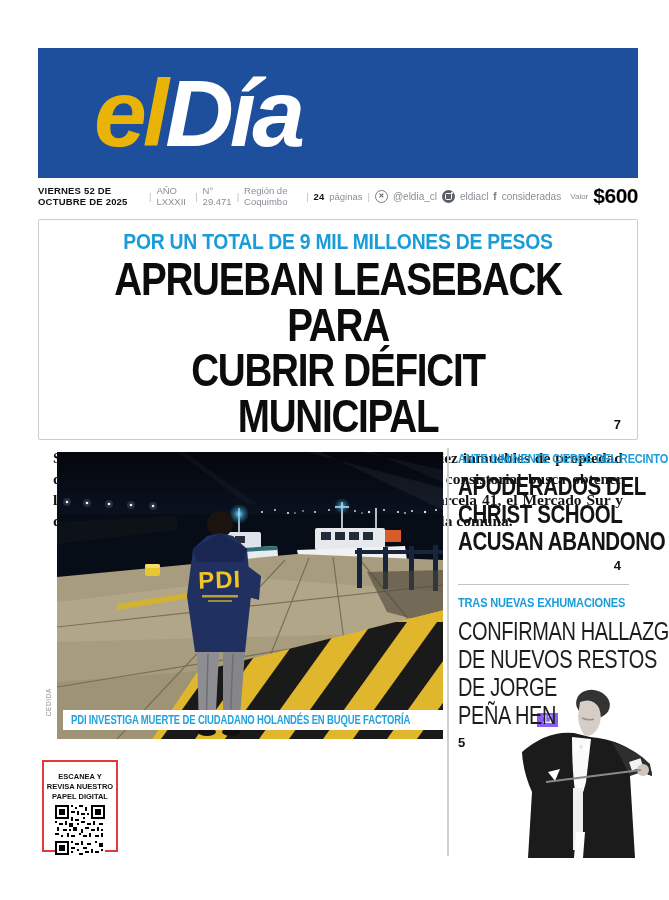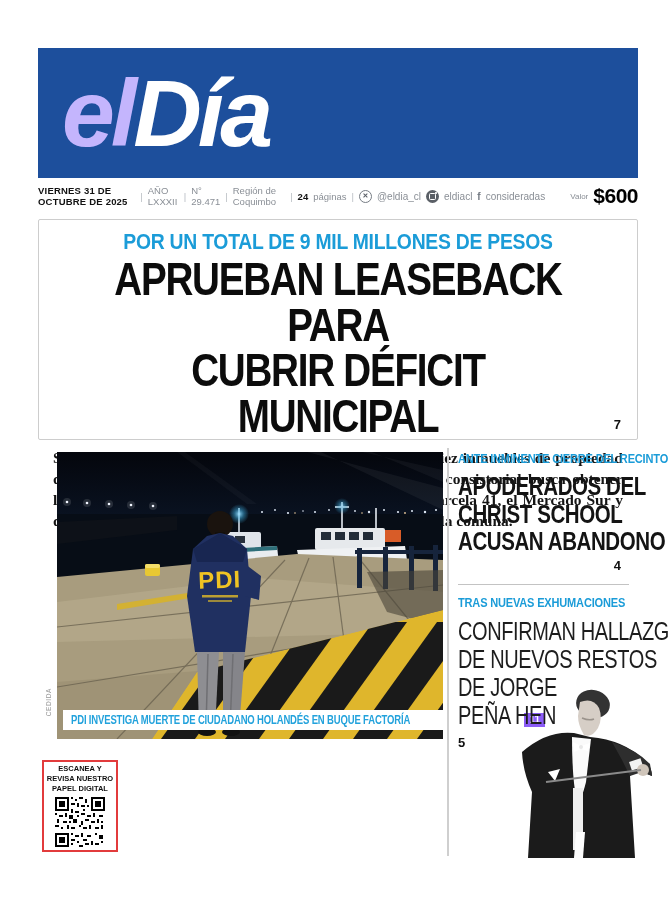--- a/index.html
+++ b/index.html
@@ -3,40 +3,40 @@
 <meta charset="utf-8">
 <style>
   * { margin:0; padding:0; box-sizing:border-box; }
   body { background:#ffffff; font-family:"Liberation Sans", sans-serif; }
   .page { position:relative; width:669px; height:900px; background:#fff; overflow:hidden; margin:0 auto; }
 
   
   .masthead { position:absolute; left:38px; top:48px; width:600px; height:130px; background:#1d4f9c; }
   .logo { position:absolute; left:24px; top:8px; font-style:italic; font-weight:bold;
           font-size:95px; letter-spacing:-4px; line-height:115px; }
-  .logo .el  { color:#c4b5fd; }
+  .logo .el  { color:#eab308;margin-left:32px; }
   .logo .dia { color:#ffffff; }
 
   
   .dateline { position:absolute; left:38px; top:184px; width:600px; height:24px;
               display:flex; align-items:center; gap:5px; font-size:9.5px; color:#8a8f96; }
   .dateline .date { color:#111; font-weight:bold; letter-spacing:.2px; }
   .dateline .sep { color:#b9bec4; }
   .dateline .b24 { color:#111; font-weight:bold; }
   .dl-right { margin-left:auto; display:flex; align-items:center; gap:5px; }
   .x-icon { width:13px; height:13px; border-radius:50%; border:1px solid #767c84; color:#5a5f66;
             display:inline-flex; align-items:center; justify-content:center; font-size:7px; font-weight:bold; flex:0 0 auto;}
   .ig-icon { width:13px; height:13px; border-radius:50%; background:#5a5f66; position:relative; display:inline-block; flex:0 0 auto;}
   .ig-icon::before { content:""; position:absolute; left:3px; top:3px; width:5px; height:5px;
             border:1px solid #fff; border-radius:1.5px; }
   .ig-icon::after { content:""; position:absolute; right:2.5px; top:2.5px; width:1.5px; height:1.5px;
             background:#fff; border-radius:50%; }
   .fb-f { font-weight:bold; color:#767c84; font-size:10px; }
   .handle { font-size:10px; color:#8a8f96; }
-  .price-label { font-size:8px; color:#8a8f96; margin-left:20px; }
+  .price-label { font-size:8px; color:#8a8f96; margin-left:4px; }
   .price { font-size:21px; font-weight:800; color:#000; letter-spacing:-.5px; }
 
   
   .lead-box { position:absolute; left:38px; top:219px; width:600px; height:221px;
               border:1.5px solid #cdcdcd; border-radius:2px; }
   .kicker-main { margin-top:9px; text-align:center; color:#1b9cd8; font-size:22px; font-weight:bold;
                  letter-spacing:-.3px; transform:scaleX(.88); }
   .headline-main { text-align:center; color:#0c0c0c; font-weight:800; font-size:46px;
                    line-height:.99; letter-spacing:-1.5px; transform:scaleX(.84); margin-top:2px; }
   .lead-summary { position:relative; margin:8px 14px 0; font-family:"Liberation Serif", serif;
@@ -44,42 +44,42 @@
   .lead-page { position:absolute; right:16px; bottom:7px; font-size:13px; font-weight:800; color:#111; }
 
   
   .v-divider { position:absolute; left:447px; top:448px; width:2px; height:408px; background:#cfcfcf; }
 
   
   .photo-wrap { position:absolute; left:57px; top:452px; width:386px; height:287px; background:#05070d; }
   .photo-credit { position:absolute; left:45px; top:688px; writing-mode:vertical-rl;
                   transform:rotate(180deg); font-size:6.5px; color:#979797; letter-spacing:.6px; }
   .caption-strip { position:absolute; left:6px; bottom:9px; background:#fff; padding:3px 7px 3px 8px;
-                   display:flex; align-items:center; gap:7px; }
+                   display:flex; align-items:center; gap:20px; }
   .caption-text { color:#22a2dc; font-weight:800; font-size:12.5px; letter-spacing:-.2px;
                   white-space:nowrap; transform:scaleX(.76); transform-origin:0 50%; }
   .page-badge { background:#8b5cf6; color:#fff; font-size:10px; font-weight:bold; padding:2px 5px; line-height:1; flex:0 0 auto;}
 
   
   .right-col { position:absolute; left:458px; top:452px; width:211px; }
   .rc-kicker { color:#1b9cd8; font-size:12px; font-weight:bold; letter-spacing:-.2px;
                transform:scaleX(.92); transform-origin:0 50%; white-space:nowrap; }
   .rc-headline-1 { margin-top:7px; color:#141414; font-weight:800; font-size:25px; line-height:1.1;
                letter-spacing:-.5px; transform:scaleX(.82); transform-origin:0 50%; white-space:nowrap; }
   .rc-page-1 { text-align:right; padding-right:48px; font-size:13px; font-weight:800; color:#111; margin-top:2px; }
   .rc-rule { border-top:1.5px solid #c3c3c3; margin:11px 40px 11px 0; }
   .rc-headline-2 { margin-top:7px; color:#1d1d1d; font-weight:normal; font-size:25px; line-height:1.13;
                letter-spacing:-.5px; transform:scaleX(.8); transform-origin:0 50%; white-space:nowrap; }
   .rc-page-2 { font-size:13px; font-weight:800; color:#111; margin-top:5px; }
 
   .conductor { position:absolute; left:492px; top:680px; width:177px; height:178px; }
 
   
   .qr-box { position:absolute; left:42px; top:760px; width:76px; height:92px;
-            border:2.5px solid #e23b3c; padding-top:2px; text-align:center; }
+            border:2.5px solid #e23b3c; padding-top:10px; text-align:center; }
   .qr-text { font-size:7.5px; font-weight:800; color:#111; line-height:1.3; }
   .qr-code { display:block; margin:4px auto 0; }
 
   
   .cyan-box { position:absolute; left:127px; top:760px; width:316px; height:92px; background:#1f9ed9;
               padding:13px 14px 0; }
   .cb-kicker { color:#12497f; font-size:11px; font-weight:800; letter-spacing:.2px;
                transform:scaleX(.95); transform-origin:0 50%; white-space:nowrap; }
   .cb-headline { margin-top:6px; color:#fff; font-weight:800; font-size:20.5px; line-height:1.16;
                letter-spacing:-.3px; transform:scaleX(.78); transform-origin:0 50%; white-space:nowrap; }
@@ -90,21 +90,21 @@
 
 <div class="page">
 
   <div class="masthead">
     <div class="logo">
       <span class="el">el</span><span class="dia">Día</span>
     </div>
   </div>
 
   <div class="dateline">
-    <span class="date">VIERNES 31 DE OCTUBRE DE 2025</span>
+    <span class="date">VIERNES 52 DE OCTUBRE DE 2025</span>
     <span class="sep">|</span>
     <span>AÑO LXXXII</span>
     <span class="sep">|</span>
     <span>N° 29.471</span>
     <span class="sep">|</span>
     <span>Región de Coquimbo</span>
     <span class="sep">|</span>
     <span class="b24">24</span>
     <span>páginas</span>
     <span class="sep">|</span>

